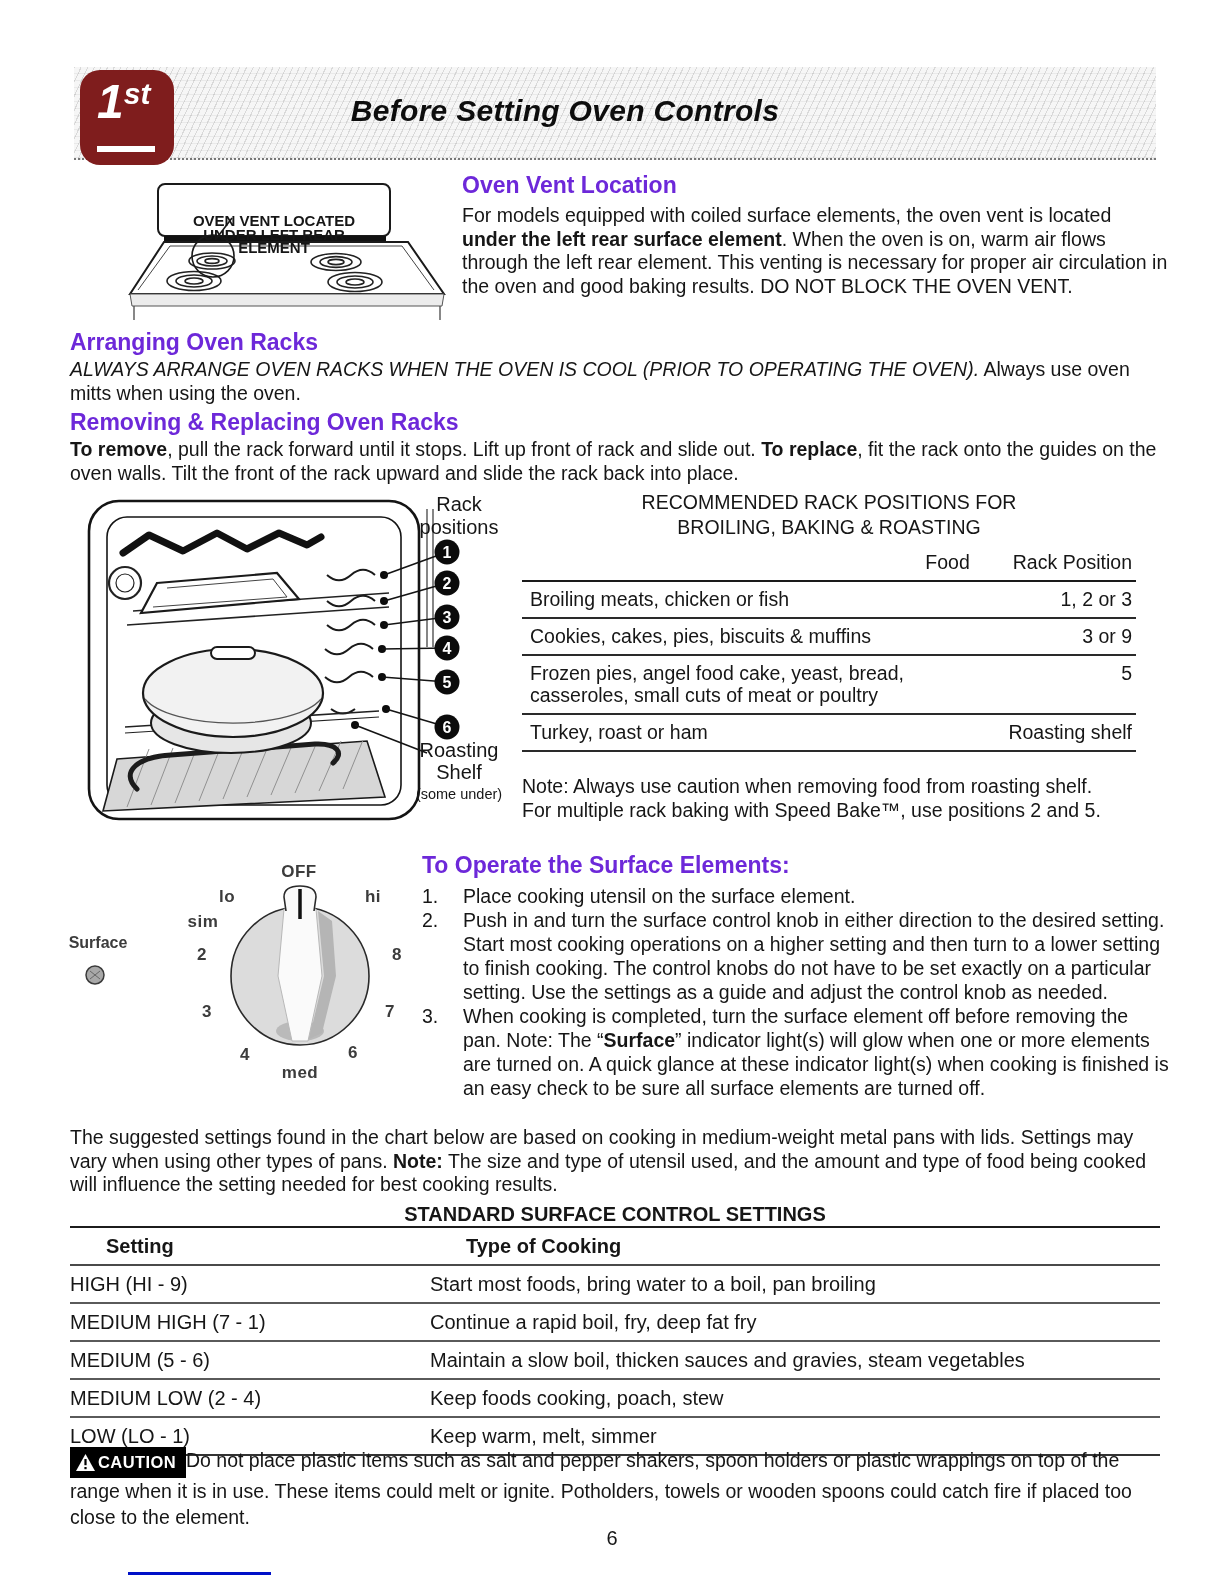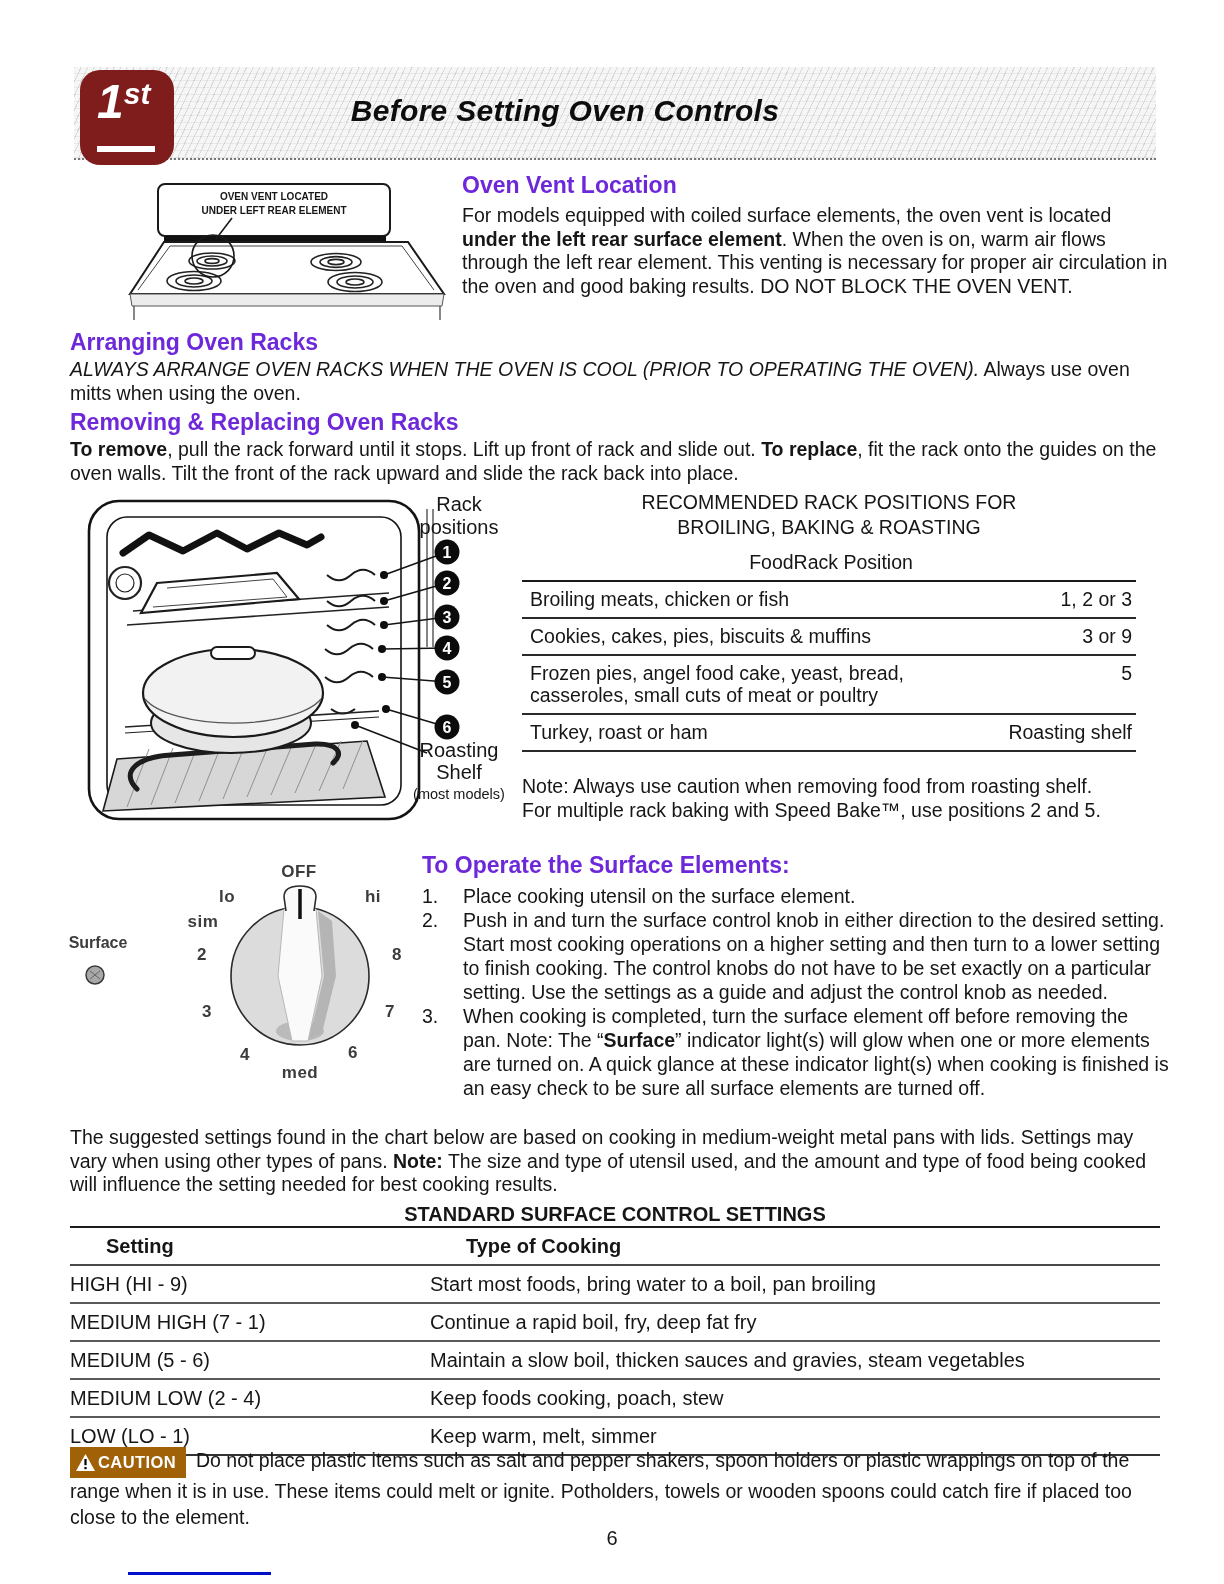--- a/index.html
+++ b/index.html
@@ -51,21 +51,21 @@
     background:#0b0b0b; color:#fff; font-size:16px; font-weight:bold;
     display:flex; align-items:center; justify-content:center;
     transform:translate(-50%,-50%);
   }
   .roast-label { position:absolute; left:328px; top:252px; width:112px; text-align:center; font-size:20px; line-height:22px; }
   .roast-note  { font-size:14.5px; }
 
   
   .rack-table { position:absolute; left:522px; top:490px; width:614px; font-size:19.5px; }
   .rt-title { text-align:center; font-size:19.5px; line-height:25px; margin-bottom:9px; }
-  .rt-head { display:flex; justify-content:center; border-bottom:2px solid #1a1a1a; padding:2px 4px 6px 8px; }
+  .rt-head { display:flex; justify-content:flex-end; border-bottom:2px solid #1a1a1a; padding:2px 4px 6px 8px;gap:43px; }
   .rt-row  { display:flex; justify-content:space-between; align-items:flex-start; border-bottom:2px solid #2a2a2a; padding:6px 4px 7px 8px; line-height:22px; }
   .rt-food { flex:1; padding-right:8px; }
   .rt-pos  { width:160px; text-align:right; flex:none; }
   .rt-note { margin-top:23px; }
   .rt-note2{ }
 
   
   .knob-illus { position:absolute; left:60px; top:845px; width:362px; height:248px; }
   .knob-illus svg { position:absolute; left:0; top:0; }
   .knob-label { position:absolute; transform:translate(-50%,-50%); font-size:17px; color:#3c3c3c; font-weight:600; letter-spacing:.5px; }
@@ -86,28 +86,28 @@
   .st-head { display:flex; font-weight:bold; font-size:20px; padding:7px 0 6px; border-bottom:2px solid #4a4a4a; }
   .st-row  { display:flex; font-size:20px; padding:7px 0 6px; border-bottom:2px solid #5a5a5a; }
   .st-row:last-child { border-bottom:2px solid #333; }
   .st-col1 { width:360px; flex:none; }
   .st-head .st-col1 { padding-left:36px; }
   .st-col2 { flex:1; }
 
   
   .caution { position:absolute; left:70px; top:1447px; width:1096px; font-size:19.5px; line-height:26.5px; }
   .caution-badge {
-    display:inline-flex; align-items:center; background:#a16207; color:#fff;
-    padding:2px 10px 2px 5px; margin-right:10px; vertical-align:-5px;
+    display:inline-flex; align-items:center; background:#000000; color:#fff;
+    padding:2px 10px 2px 5px; vertical-align:-5px;
   }
   .caution-badge .cb-text { font-weight:bold; font-size:16.5px; letter-spacing:.4px; margin-left:2px; }
   .page-num { position:absolute; left:0; right:0; top:1527px; text-align:center; font-size:20px; }
   .blue-line { position:absolute; left:128px; top:1572px; width:143px; height:3px; background:#0010c8; }
 
-  .illus-caption { position:absolute; text-align:center; font-weight:bold; font-size:10px; line-height:13.5px; }
+  .illus-caption { position:absolute; text-align:center; font-weight:bold; font-size:15px; line-height:13.5px;margin-top:24px; }
 </style>
 </head>
 <body>
 
 <div class="page">
 
   <div class="banner">
     <div class="banner-title">Before Setting Oven Controls</div>
   </div>
   <div class="badge">
@@ -237,21 +237,21 @@
     </div>
     <span class="num-circle" style="left:372px; top:65px;">1</span>
     <span class="num-circle" style="left:372px; top:96px;">2</span>
     <span class="num-circle" style="left:372px; top:130px;">3</span>
     <span class="num-circle" style="left:372px; top:161px;">4</span>
     <span class="num-circle" style="left:372px; top:195px;">5</span>
     <span class="num-circle" style="left:372px; top:240px;">6</span>
     <div class="roast-label">
       <div>Roasting</div>
       <div>Shelf</div>
-      <div class="roast-note">(most models)</div>
+      <div class="roast-note">(some under)</div>
     </div>
   </div>
 
   <div class="rack-table">
     <div class="rt-title">
       <div>RECOMMENDED RACK POSITIONS FOR</div>
       <div>BROILING, BAKING &amp; ROASTING</div>
     </div>
     <div class="rt-head">
       <span>Food</span>

